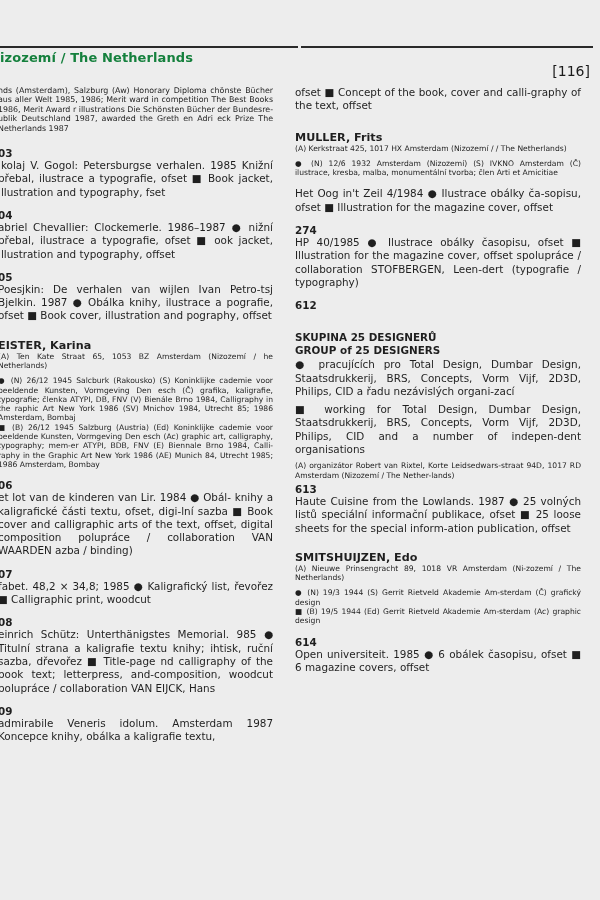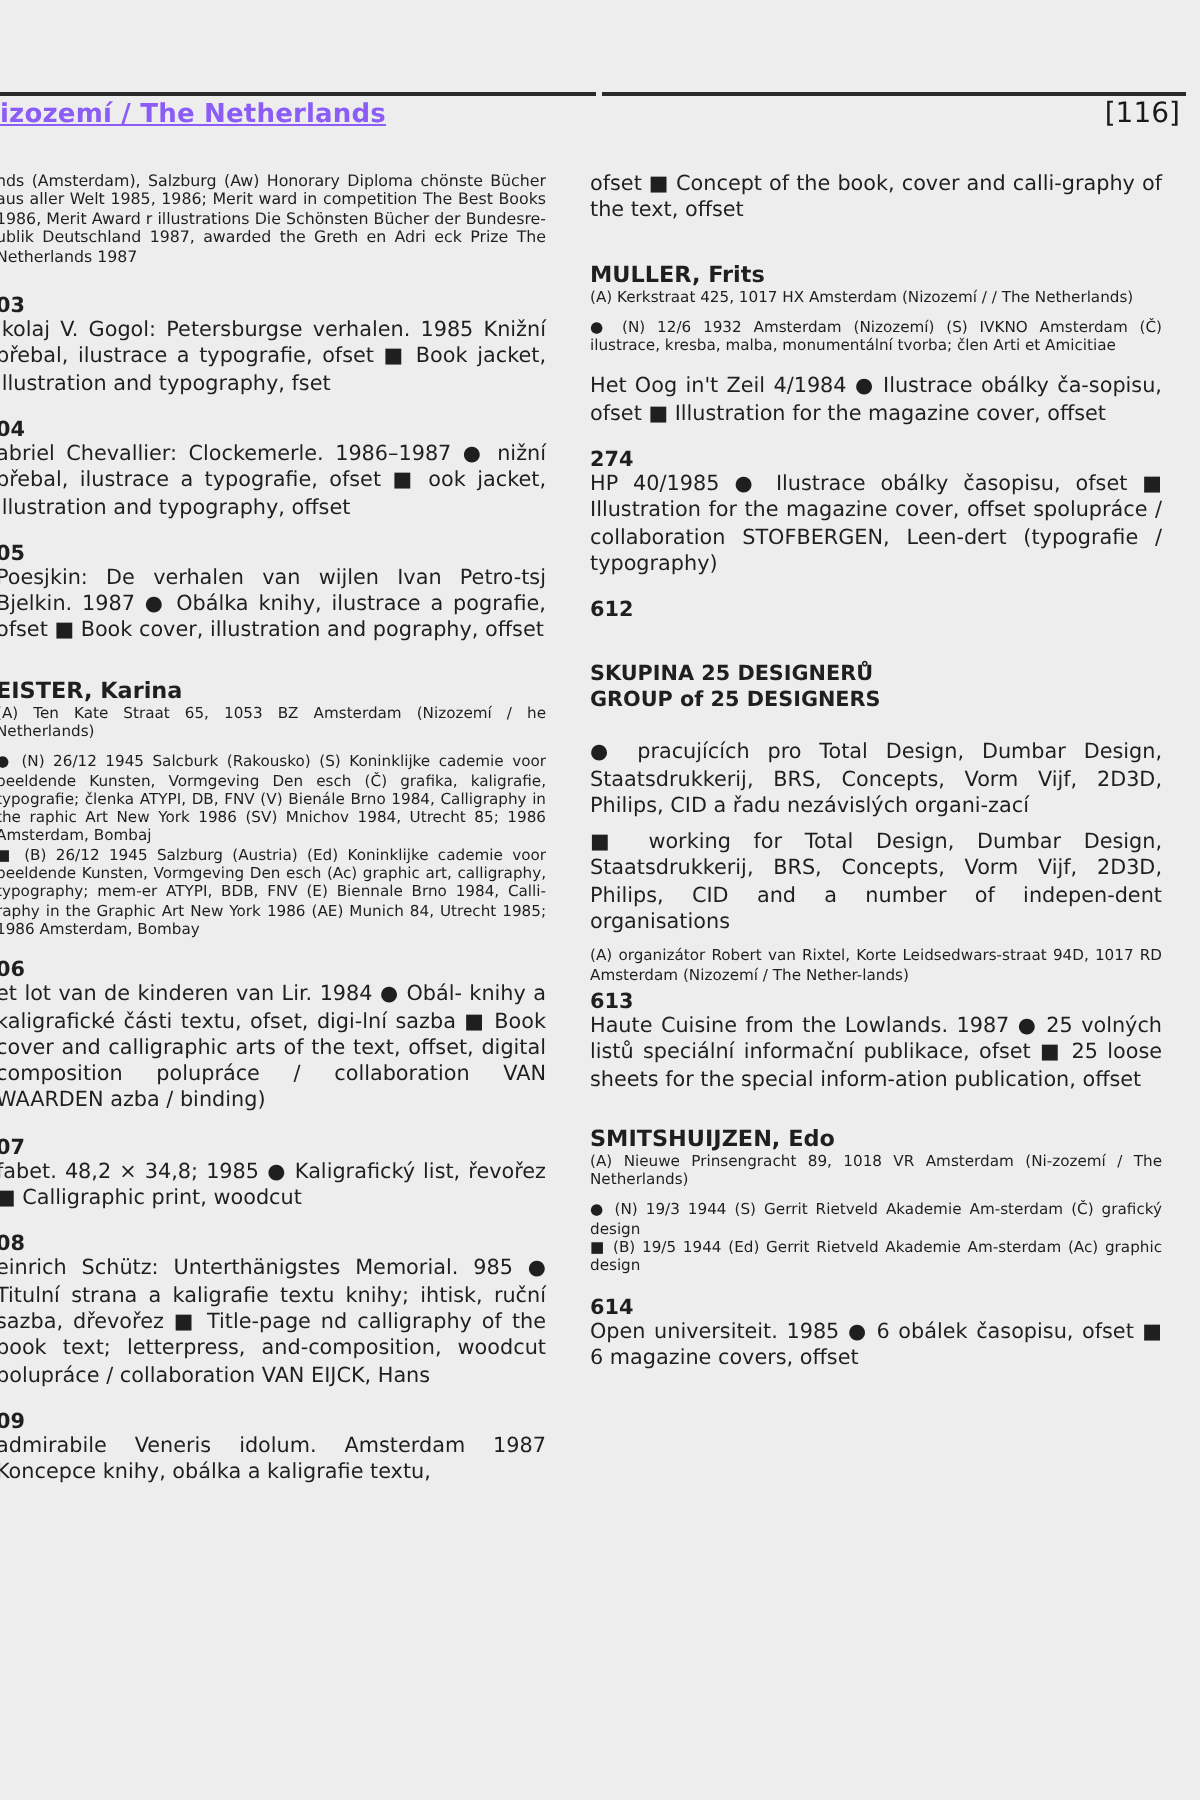--- a/index.html
+++ b/index.html
@@ -11,43 +11,43 @@
   }
   .page { position: absolute; inset: 0; background: #ededed; }
   .rule {
     position: absolute; top: 46px; height: 1.5px; background: #2a2a2a;
   }
   .rule.left { left: 0; width: 298px; }
   .rule.right { left: 301px; width: 292px; }
   .header-title {
     position: absolute; top: 50px; left: 0;
     font-family: "DejaVu Sans", sans-serif; font-weight: bold;
-    font-size: 13px; letter-spacing: 0.1px; color: #8b5cf6; text-decoration: underline;
+    font-size: 13px; letter-spacing: 0.1px; color: #15803d;
   }
   .header-page {
-    position: absolute; top: 49px; right: 10px;
+    position: absolute; top: 63px; right: 10px;
     font-size: 14px; color: #1a1a1a;
   }
   .col {
     position: absolute; top: 86px;
     font-size: 10.4px; line-height: 13.3px;
   }
   .col.left { left: -2px; width: 275px; }
   .col.right { left: 295px; width: 286px; }
   .block { margin: 0 0 10px 0; }
   .num { font-weight: bold; font-size: 10.4px; line-height: 12px; margin: 0; }
   .entry-text { margin: 0; text-align: justify; }
   .small {
     font-size: 7.6px; line-height: 9.3px; text-align: justify; margin: 0 0 6px 0;
   }
   .name {
     font-weight: bold; font-size: 11.2px; line-height: 13px; margin: 0;
   }
   .group-title {
-    font-weight: bold; font-size: 10.4px; line-height: 12.5px; margin: 0 0 14px 0;
+    font-weight: bold; font-size: 10.4px; line-height: 12.5px; margin: 0 0 2px 0;
   }
 </style>
 </head>
 <body>
 
 <div class="page">
 
   <div class="rule left"></div>
   <div class="rule right"></div>
   <div class="header-title">izozemí / The Netherlands</div>

